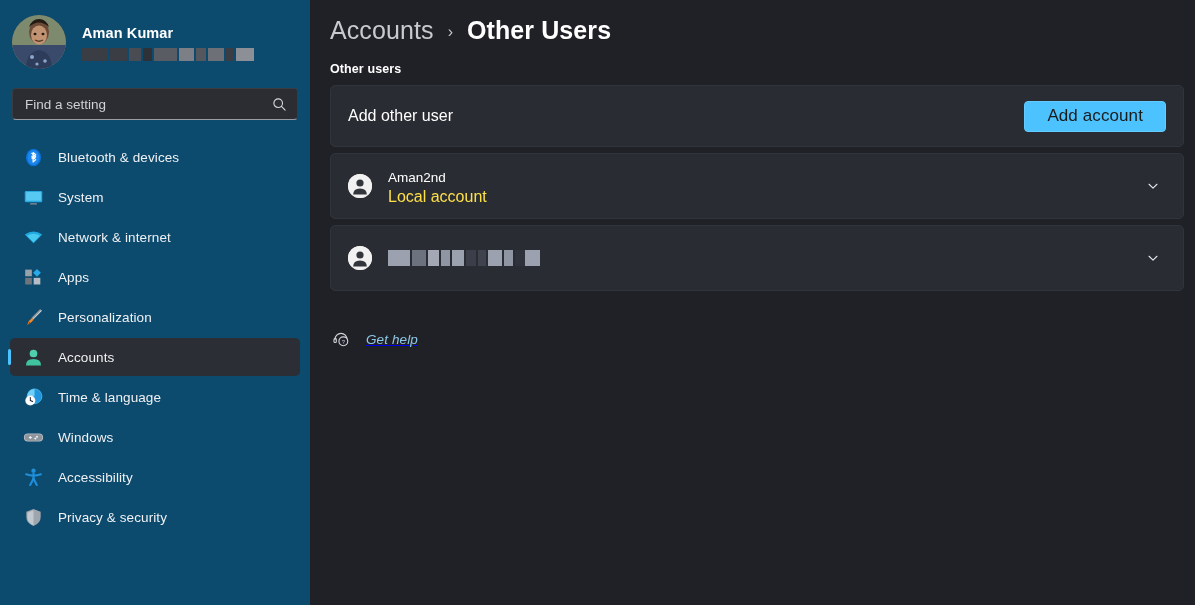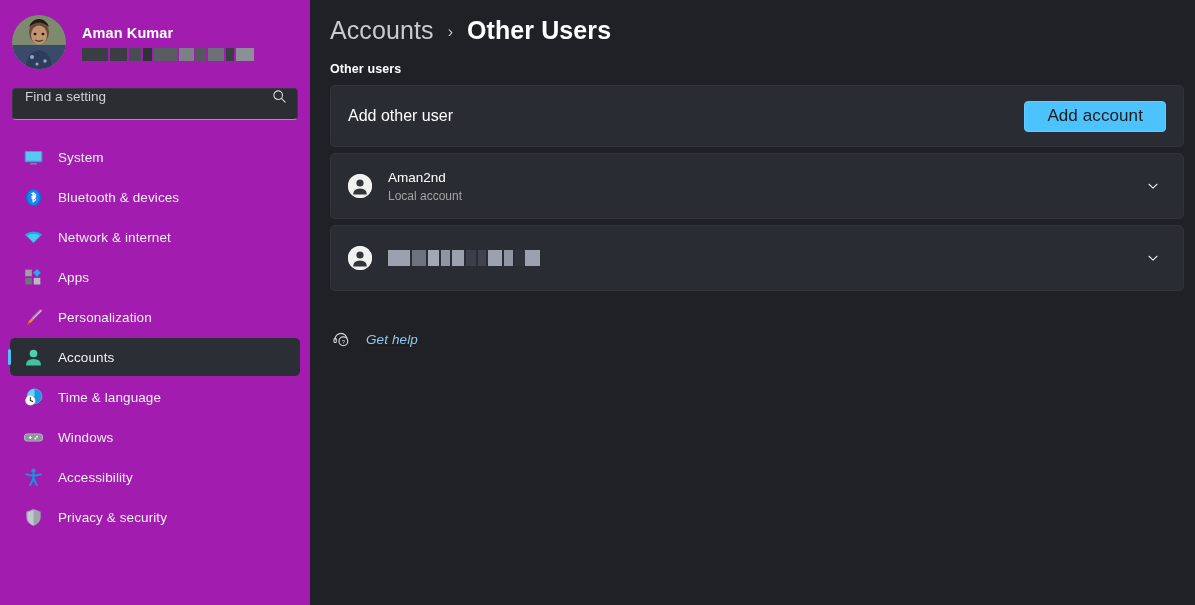--- a/index.html
+++ b/index.html
@@ -16,21 +16,21 @@
     background: #202126;
     color: #ffffff;
     display: flex;
     -webkit-font-smoothing: antialiased;
   }
 
   
   .sidebar {
     width: 310px;
     height: 605px;
-    background: #a21caf;
+    background: #0c4a6e;
     flex: 0 0 310px;
     padding-top: 0;
     position: relative;
   }
 
   .profile {
     display: flex;
     align-items: center;
     padding: 12px 0 0 12px;
     height: 72px;
@@ -68,21 +68,21 @@
   .redact-row .blk { height: 13px; display: block; }
 
   .search-wrap {
     margin: 16px 12px 0 12px;
     height: 32px;
     background: #2b2d33;
     border: 1px solid #3a3c43;
     border-bottom: 1px solid #9a9ca3;
     border-radius: 4px;
     display: flex;
-    align-items: flex-start;
+    align-items: center;
     padding: 0 10px 0 12px;
     position: relative;
   }
 
   .search-placeholder {
     font-size: 13.5px;
     color: #cfd1d6;
     flex: 1;
   }
 
@@ -237,22 +237,22 @@
 
   .user-info { flex: 1; }
 
   .user-name {
     font-size: 13.5px;
     color: #ffffff;
     line-height: 17px;
   }
 
   .user-sub {
-    font-size: 12px;
-    color: #a3a3a3;
+    font-size: 16px;
+    color: #fde047;
     margin-top: 3px;
     line-height: 15px;
   }
 
   .chevron {
     width: 26px;
     height: 26px;
     display: flex;
     align-items: center;
     justify-content: center;
@@ -341,37 +341,37 @@
         <circle cx="6.6" cy="6.6" r="4.6" fill="none" stroke="#d6d8dc" stroke-width="1.2"></circle>
         <line x1="10.1" y1="10.1" x2="14" y2="14" stroke="#d6d8dc" stroke-width="1.2" stroke-linecap="round"></line>
       </svg>
     </span>
   </div>
 
   <nav class="nav" id="nav-list">
       <div class="nav-item">
         <span class="nav-icon">
           <svg width="21" height="21" viewBox="0 0 24 24">
-            <rect x="2" y="4.5" width="20" height="13" rx="1.6" fill="#2aa8e0"></rect>
-            <rect x="3.4" y="5.8" width="17.2" height="10" rx="1" fill="#56c8f2"></rect>
-            <rect x="8" y="18.6" width="8" height="1.5" rx="0.7" fill="#8a9096"></rect>
-          </svg>
-        </span>
-        <span class="nav-label">System</span>
-      </div>
-      <div class="nav-item">
-        <span class="nav-icon">
-          <svg width="21" height="21" viewBox="0 0 24 24">
             <ellipse cx="12" cy="12" rx="8.6" ry="10" fill="#0b6fd4"></ellipse>
             <ellipse cx="12" cy="12" rx="7" ry="8.6" fill="#1a86ee"></ellipse>
             <path d="M10 7.2 l4.6 3.9 -3.1 2.6 v-7.4 l3.1 2.6 -4.6 3.9" fill="none" stroke="#ffffff" stroke-width="1.25" stroke-linejoin="round" stroke-linecap="round"></path>
             <path d="M11.5 12.9 v4.2 l3.1 -2.6 -4.6 -3.9" fill="none" stroke="#ffffff" stroke-width="1.25" stroke-linejoin="round" stroke-linecap="round"></path>
           </svg>
         </span>
         <span class="nav-label">Bluetooth &amp; devices</span>
+      </div>
+      <div class="nav-item">
+        <span class="nav-icon">
+          <svg width="21" height="21" viewBox="0 0 24 24">
+            <rect x="2" y="4.5" width="20" height="13" rx="1.6" fill="#2aa8e0"></rect>
+            <rect x="3.4" y="5.8" width="17.2" height="10" rx="1" fill="#56c8f2"></rect>
+            <rect x="8" y="18.6" width="8" height="1.5" rx="0.7" fill="#8a9096"></rect>
+          </svg>
+        </span>
+        <span class="nav-label">System</span>
       </div>
       <div class="nav-item">
         <span class="nav-icon">
           <svg width="21" height="21" viewBox="0 0 24 24">
             <path d="M2 8.5 q10 -6.5 20 0 l-10 10 z" fill="#1fa9e0"></path>
             <path d="M4.6 10 q7.4 -4.6 14.8 0 l-7.4 7.4 z" fill="#49c8f0"></path>
           </svg>
         </span>
         <span class="nav-label">Network &amp; internet</span>
       </div>

